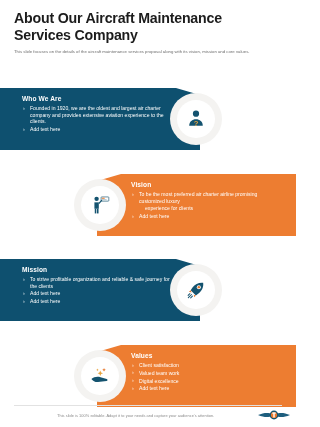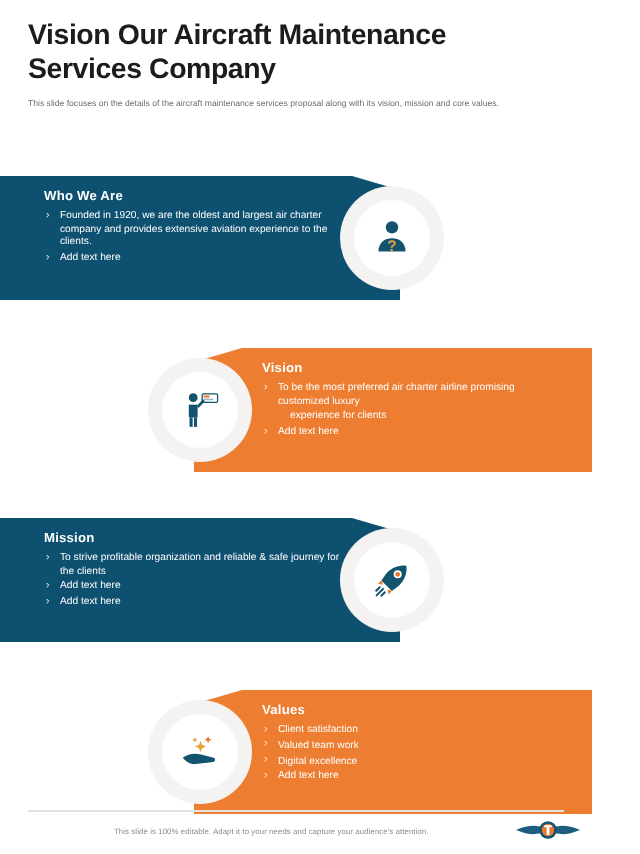--- a/index.html
+++ b/index.html
@@ -96,21 +96,21 @@
     font-size:3.9px; color:#8a8a8a; letter-spacing:.05px;
   }
   .footer-logo { position:absolute; left:256px; top:406px; width:36px; height:18px; }
 </style>
 </head>
 <body>
 
 <div class="slide">
 
   <div class="header">
-    <div class="page-title">Vision Our Aircraft Maintenance Services Company</div>
+    <div class="page-title">About Our Aircraft Maintenance Services Company</div>
     <div class="page-subtitle">This slide focuses on the details of the aircraft maintenance services proposal  along with its vision, mission and core values.</div>
   </div>
 
   <div id="bands-host">
       <div class="band band-left" style="top: 88px; left: 0px; width: 296px;">
         <div class="band-bar" style="background: rgb(14, 80, 111);">
           <div class="notch"></div>
         </div>
         <div class="band-content">
           <div class="band-heading">Who We Are</div>

